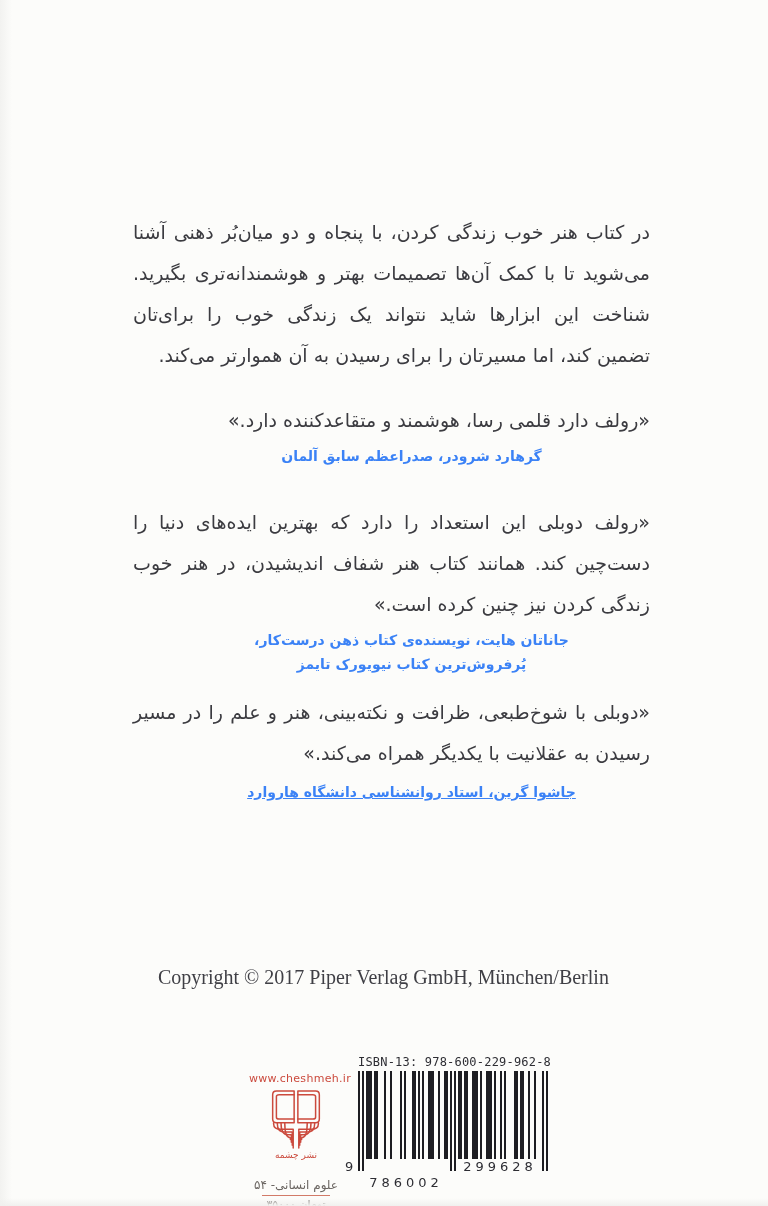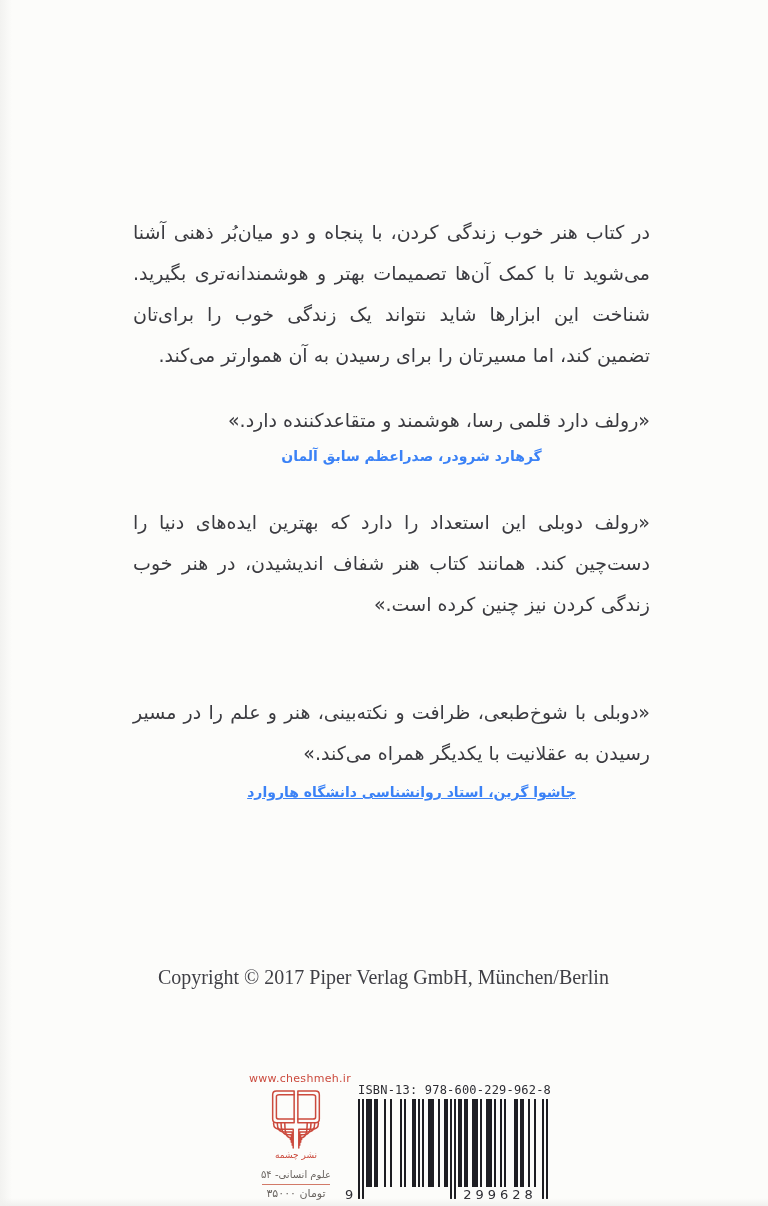--- a/index.html
+++ b/index.html
@@ -32,26 +32,26 @@
     font-size:17px;line-height:26px;color:#3b3b40;}
   .rights-en{position:absolute;left:158px;top:962px;
     font-family:"Liberation Serif","DejaVu Serif",serif;
     font-size:20px;line-height:30px;color:#3f3f45;}
 
   
   .publisher{position:absolute;left:249px;top:1072px;width:94px;text-align:center;}
   .pub-site{font-size:11px;letter-spacing:.3px;color:#cb4a3d;line-height:14px;}
   .pub-logo{display:block;margin:2px auto 0 auto;}
   .pub-name{font-size:9px;color:#cb4a3d;line-height:11px;}
-  .pub-cat{direction:ltr;font-size:10px;color:#6b6662;line-height:13px;margin-top:7px;}
+  .pub-cat{direction:ltr;font-size:12px;color:#6b6662;line-height:13px;margin-top:18px;}
   .pub-rule{width:68px;height:0;border:none;border-top:1.5px solid #d27a68;margin:3px auto 2px auto;}
   .pub-price{direction:ltr;font-size:11px;color:#6b6662;line-height:14px;}
 
   
-  .barcode{position:absolute;left:358px;top:1083px;width:166px;}
+  .barcode{position:absolute;left:358px;top:1055px;width:166px;}
   .isbn-label{font-family:"DejaVu Sans Mono",monospace;font-size:12px;letter-spacing:.2px;
     color:#2d2d33;white-space:nowrap;line-height:14px;}
   .bars{position:relative;margin-top:2px;width:190px;height:102px;}
   .bar{position:absolute;top:0;width:2px;background:#1d1d22;}
   .digits{position:absolute;top:88px;left:0;width:190px;height:14px;
     font-size:13px;color:#2d2d33;}
   .digits .d-first{position:absolute;left:-13px;top:0;}
   .digits .d-g1{position:absolute;left:7px;width:82px;top:0;text-align:center;letter-spacing:4px;margin-top:16px;}
   .digits .d-g2{position:absolute;left:101px;width:82px;top:0;text-align:center;letter-spacing:4px;}
 </style>
@@ -71,20 +71,24 @@
     <div class="line start">«رولف دارد قلمی رسا، هوشمند و متقاعدکننده دارد.»</div>
   </div>
   <div class="text-col attrib a1">
     <div>گرهارد شرودر، صدراعظم سابق آلمان</div>
   </div>
 
   <div class="text-col q2">
     <div class="line justify">«رولف دوبلی این استعداد را دارد که بهترین ایده‌های دنیا را</div>
     <div class="line justify">دست‌چین کند. همانند کتاب هنر شفاف اندیشیدن، در هنر خوب</div>
     <div class="line start">زندگی کردن نیز چنین کرده است.»</div>
+  </div>
+  <div class="text-col attrib a2">
+    <div>جاناتان هایت، نویسنده‌ی کتاب ذهن درست‌کار،</div>
+    <div>پُرفروش‌ترین کتاب نیویورک تایمز</div>
   </div>
 
   <div class="text-col q3">
     <div class="line justify">«دوبلی با شوخ‌طبعی، ظرافت و نکته‌بینی، هنر و علم را در مسیر</div>
     <div class="line start">رسیدن به عقلانیت با یکدیگر همراه می‌کند.»</div>
   </div>
   <div class="text-col attrib a3">
     <div>جاشوا گرین، استاد روانشناسی دانشگاه هاروارد</div>
   </div>
 

